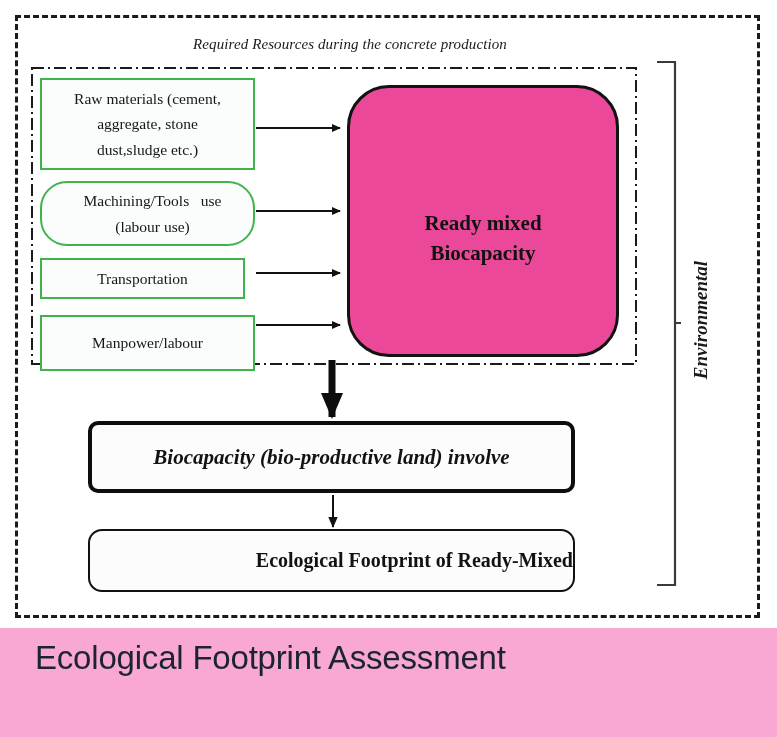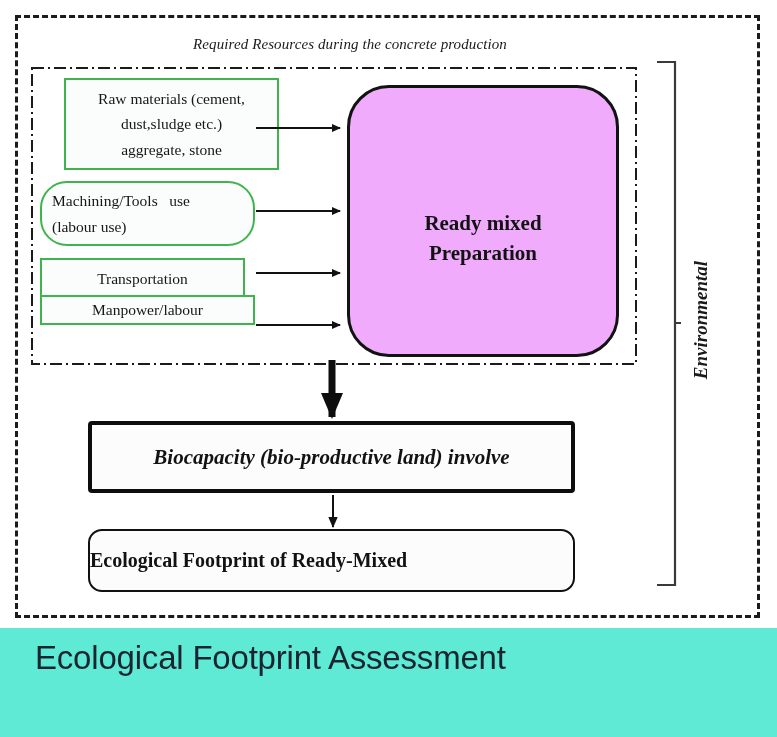--- a/index.html
+++ b/index.html
@@ -71,38 +71,38 @@
     color: #161616;
     font-family: "Liberation Serif", serif;
     font-size: 15.5px;
     line-height: 1.62;
     display: flex;
     flex-direction: column;
     justify-content: center;
   }
   .resource-box .rb-line { display: block; white-space: nowrap; }
   .rb-center { text-align: center; }
-  .rb-left   { text-align: left; padding-left: 10px; border-radius: 27px; }
-
-  #res-box-0 { left: 40px;  top: 78px;  width: 215px; height: 92px; margin-left: 24px;  }
+  .rb-left   { text-align: center; padding-left: 10px; border-radius: 27px; }
+
+  #res-box-0 { left: 40px;  top: 78px;  width: 215px; height: 92px;  }
   #res-box-1 { left: 40px;  top: 181px; width: 215px; height: 65px;  }
   #res-box-2 { left: 40px;  top: 258px; width: 205px; height: 41px;  }
-  #res-box-3 { left: 40px;  top: 295px; width: 215px; height: 30px;  }
+  #res-box-3 { left: 40px;  top: 315px; width: 215px; height: 56px;  }
 
   
   .process-box {
     position: absolute;
     left: 347px;
     top: 85px;
     width: 272px;
     height: 272px;
     box-sizing: border-box;
     border: 3.5px solid #121212;
     border-radius: 42px;
-    background: #f0abfc;
+    background: #ec4899;
     display: flex;
     align-items: center;
     justify-content: center;
   }
   .process-box .pb-text {
     text-align: center;
     font-weight: bold;
     font-size: 21px;
     line-height: 1.42;
     color: #121212;
@@ -113,21 +113,21 @@
 
   
   .biocapacity-box {
     position: absolute;
     left: 88px;
     top: 421px;
     width: 487px;
     height: 72px;
     box-sizing: border-box;
     border: 4.5px solid #0d0d0d;
-    border-radius: 4px;
+    border-radius: 10px;
     background: #fcfcfc;
     display: flex;
     align-items: center;
     justify-content: center;
   }
   .biocapacity-box .bc-text {
     font-style: italic;
     font-weight: bold;
     font-size: 21px;
     color: #121212;
@@ -141,21 +141,21 @@
     left: 88px;
     top: 529px;
     width: 487px;
     height: 63px;
     box-sizing: border-box;
     border: 2.4px solid #111111;
     border-radius: 14px;
     background: #fcfcfc;
     display: flex;
     align-items: center;
-    justify-content: flex-start;
+    justify-content: flex-end;
   }
   .footprint-box .fp-text {
     font-weight: bold;
     font-size: 20px;
     color: #121212;
     font-family: "Liberation Serif", serif;
     white-space: nowrap;
   }
 
   
@@ -190,21 +190,21 @@
     text-align: center;
   }
 
   
   .caption-strip {
     position: absolute;
     left: 0;
     top: 628px;
     width: 777px;
     height: 109px;
-    background: #5eead4;
+    background: #f9a8d4;
   }
   .caption-text {
     position: absolute;
     left: 35px;
     top: 8px;
     width: 720px;
     font-family: "Liberation Sans", sans-serif;
     font-size: 33px;
     font-weight: 400;
     line-height: 1.32;
@@ -223,41 +223,41 @@
   <div class="required-resources-label">Required Resources during the concrete production</div>
 
   <div class="inner-boundary">
     <svg width="606" height="298" viewBox="0 0 606 298" xmlns="http://www.w3.org/2000/svg">
       <rect x="1" y="1" width="604" height="296" fill="none" stroke="#1b1b1b" stroke-width="2" stroke-dasharray="12 4 2 4"></rect>
     </svg>
   </div>
 
   <div class="resource-box rb-center" id="res-box-0">
     <span class="rb-line">Raw materials (cement,</span>
+    <span class="rb-line">aggregate, stone</span>
     <span class="rb-line">dust,sludge etc.)</span>
-    <span class="rb-line">aggregate, stone</span>
   </div>
 
   <div class="resource-box rb-left" id="res-box-1">
     <span class="rb-line">Machining/Tools&nbsp;&nbsp;&nbsp;use</span>
     <span class="rb-line">(labour use)</span>
   </div>
 
   <div class="resource-box rb-center" id="res-box-2">
     <span class="rb-line">Transportation</span>
   </div>
 
   <div class="resource-box rb-center" id="res-box-3">
     <span class="rb-line">Manpower/labour</span>
   </div>
 
   <div class="process-box">
     <div class="pb-text">
       <span class="pb-line">Ready mixed</span>
-      <span class="pb-line">Preparation</span>
+      <span class="pb-line">Biocapacity</span>
     </div>
   </div>
 
   <div class="biocapacity-box">
     <span class="bc-text">Biocapacity (bio-productive land) involve</span>
   </div>
 
   <div class="footprint-box">
     <span class="fp-text">Ecological Footprint of Ready-Mixed</span>
   </div>

